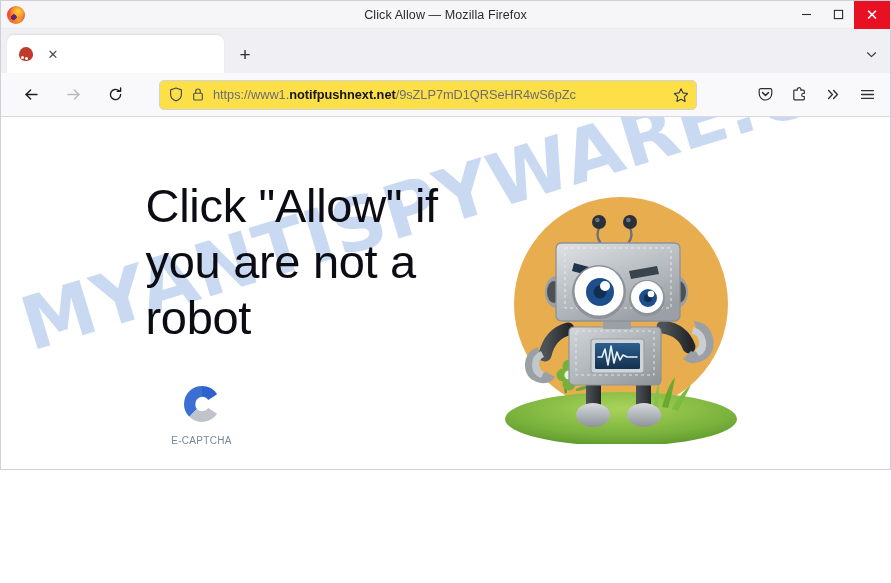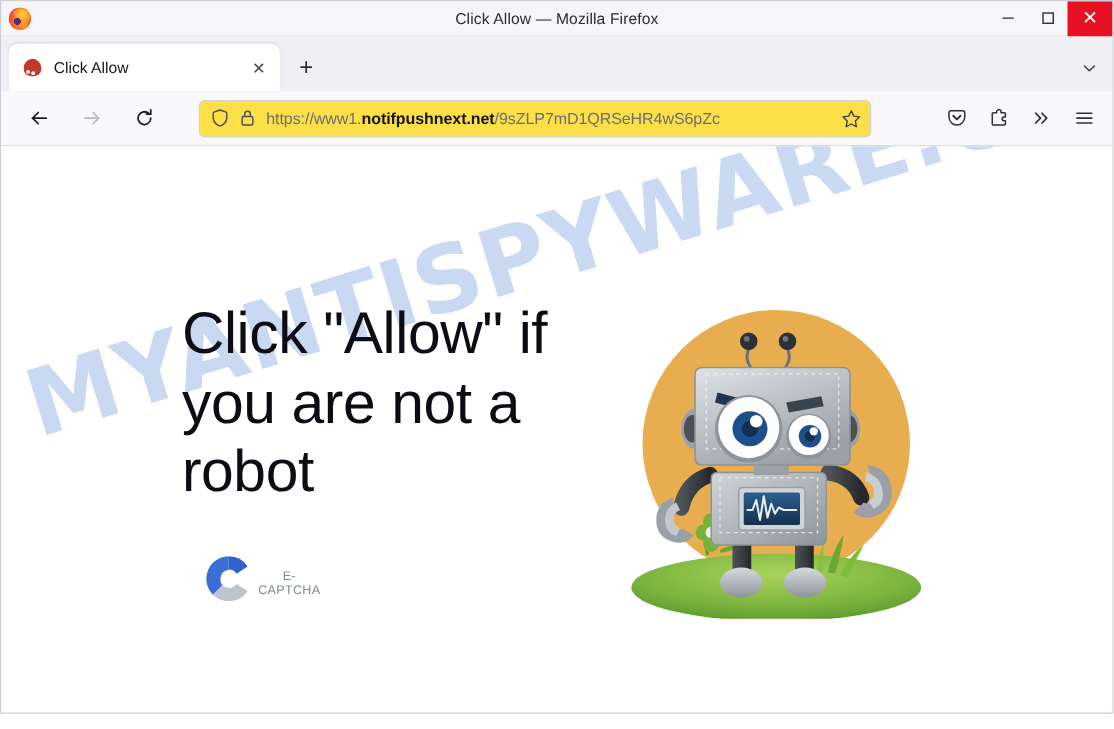--- a/index.html
+++ b/index.html
@@ -7,21 +7,21 @@
   html, body {
     width: 891px;
     height: 583px;
     overflow: hidden;
     font-family: "Liberation Sans", sans-serif;
     background: #ffffff;
   }
 
   #app {
     width: 891px;
-    height: 571px;
+    height: 470px;
     position: relative;
     display: flex;
     flex-direction: column;
     background: #f0f0f4;
     border: 1px solid #cfcfd8;
     overflow: hidden;
   }
 
   
   .titlebar {
@@ -279,21 +279,21 @@
     font-weight: normal;
     letter-spacing: -.3px;
     font-family: "Liberation Sans", sans-serif;
   }
   .headline b { font-weight: normal; }
 
   .captcha {
     margin-top: 34px;
     margin-left: 13px;
     display: flex;
-    flex-direction: row;
+    flex-direction: column;
     align-items: center;
     width: 86px;
     text-align: center;
   }
   .captcha-mark {
     width: 48px; height: 48px;
     position: relative;
   }
   .captcha-label {
     margin-top: 7px;
@@ -334,21 +334,20 @@
     </div>
   </div>
 
   <div class="tabstrip">
     <div class="tab">
       <div class="tab-favicon">
         <div class="fav-blob"></div>
         <div class="fav-dot1"></div>
         <div class="fav-dot2"></div>
       </div>
-      <div class="tab-title">Click Allow</div>
       <div class="tab-close">✕</div>
     </div>
     <div class="newtab">+</div>
     <div class="taboverflow">
       <svg width="13" height="13" viewBox="0 0 13 13">
           <polyline points="2.5,4.8 6.5,8.6 10.5,4.8" fill="none" stroke="#3a3a42" stroke-width="1.2" stroke-linecap="round" stroke-linejoin="round"></polyline>
         </svg>
     </div>
   </div>
 

